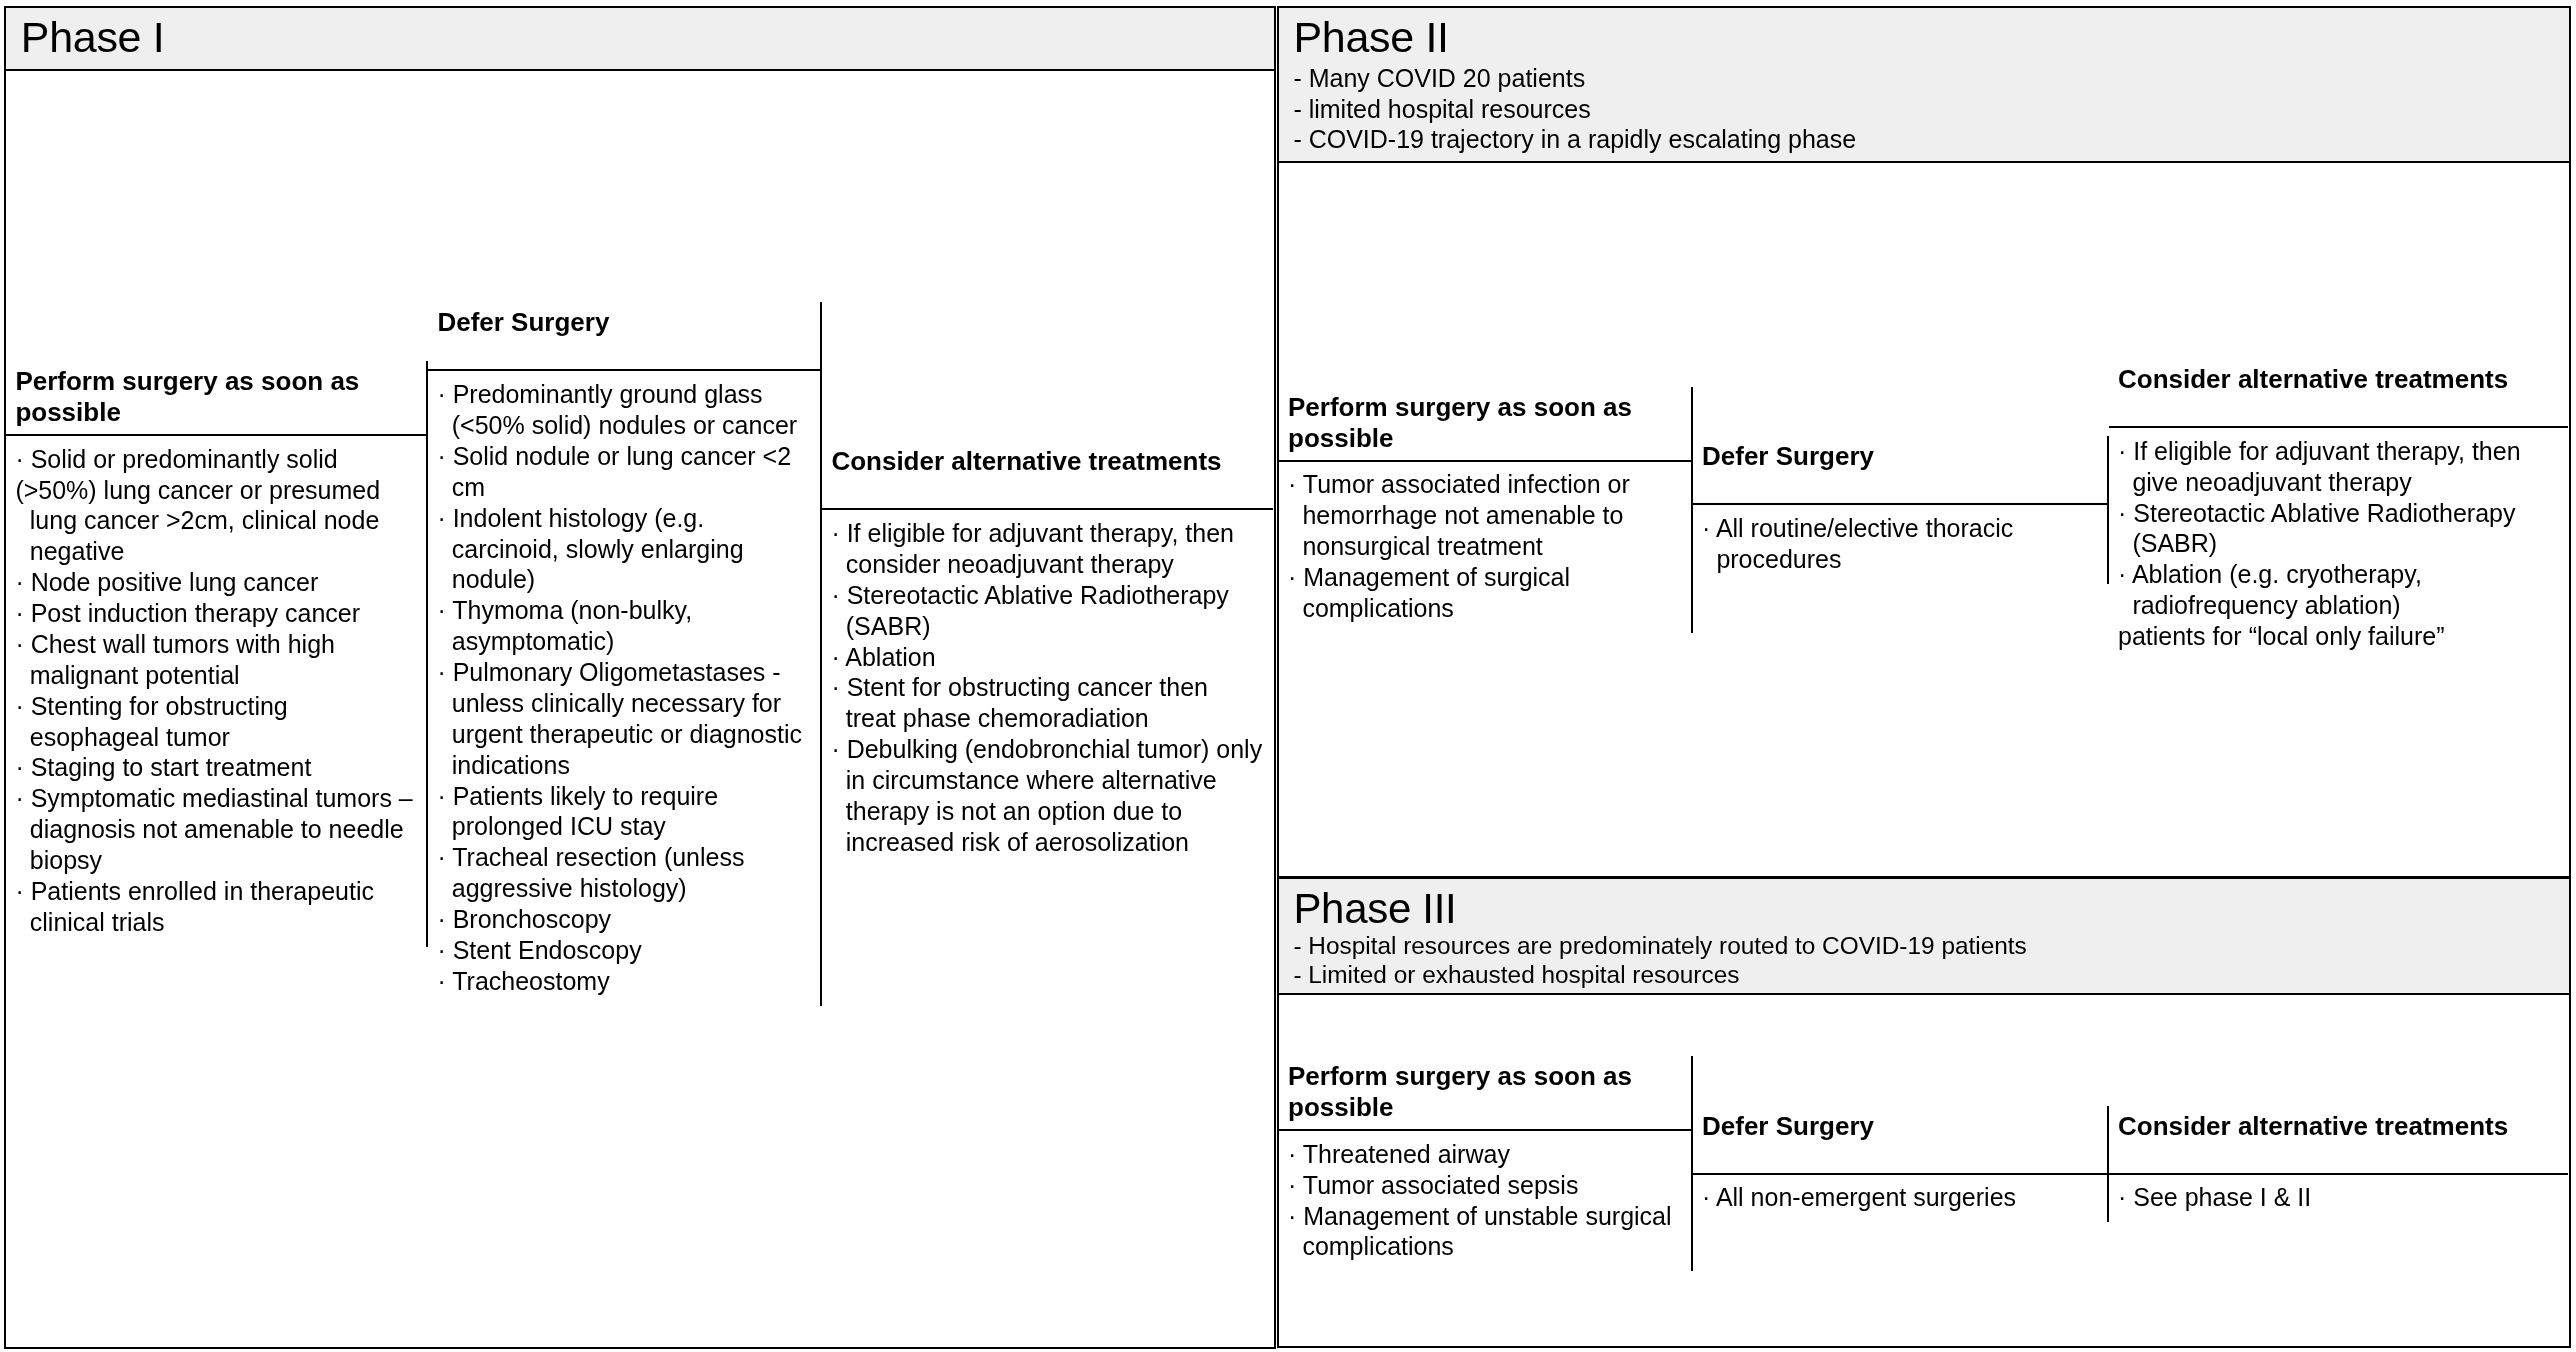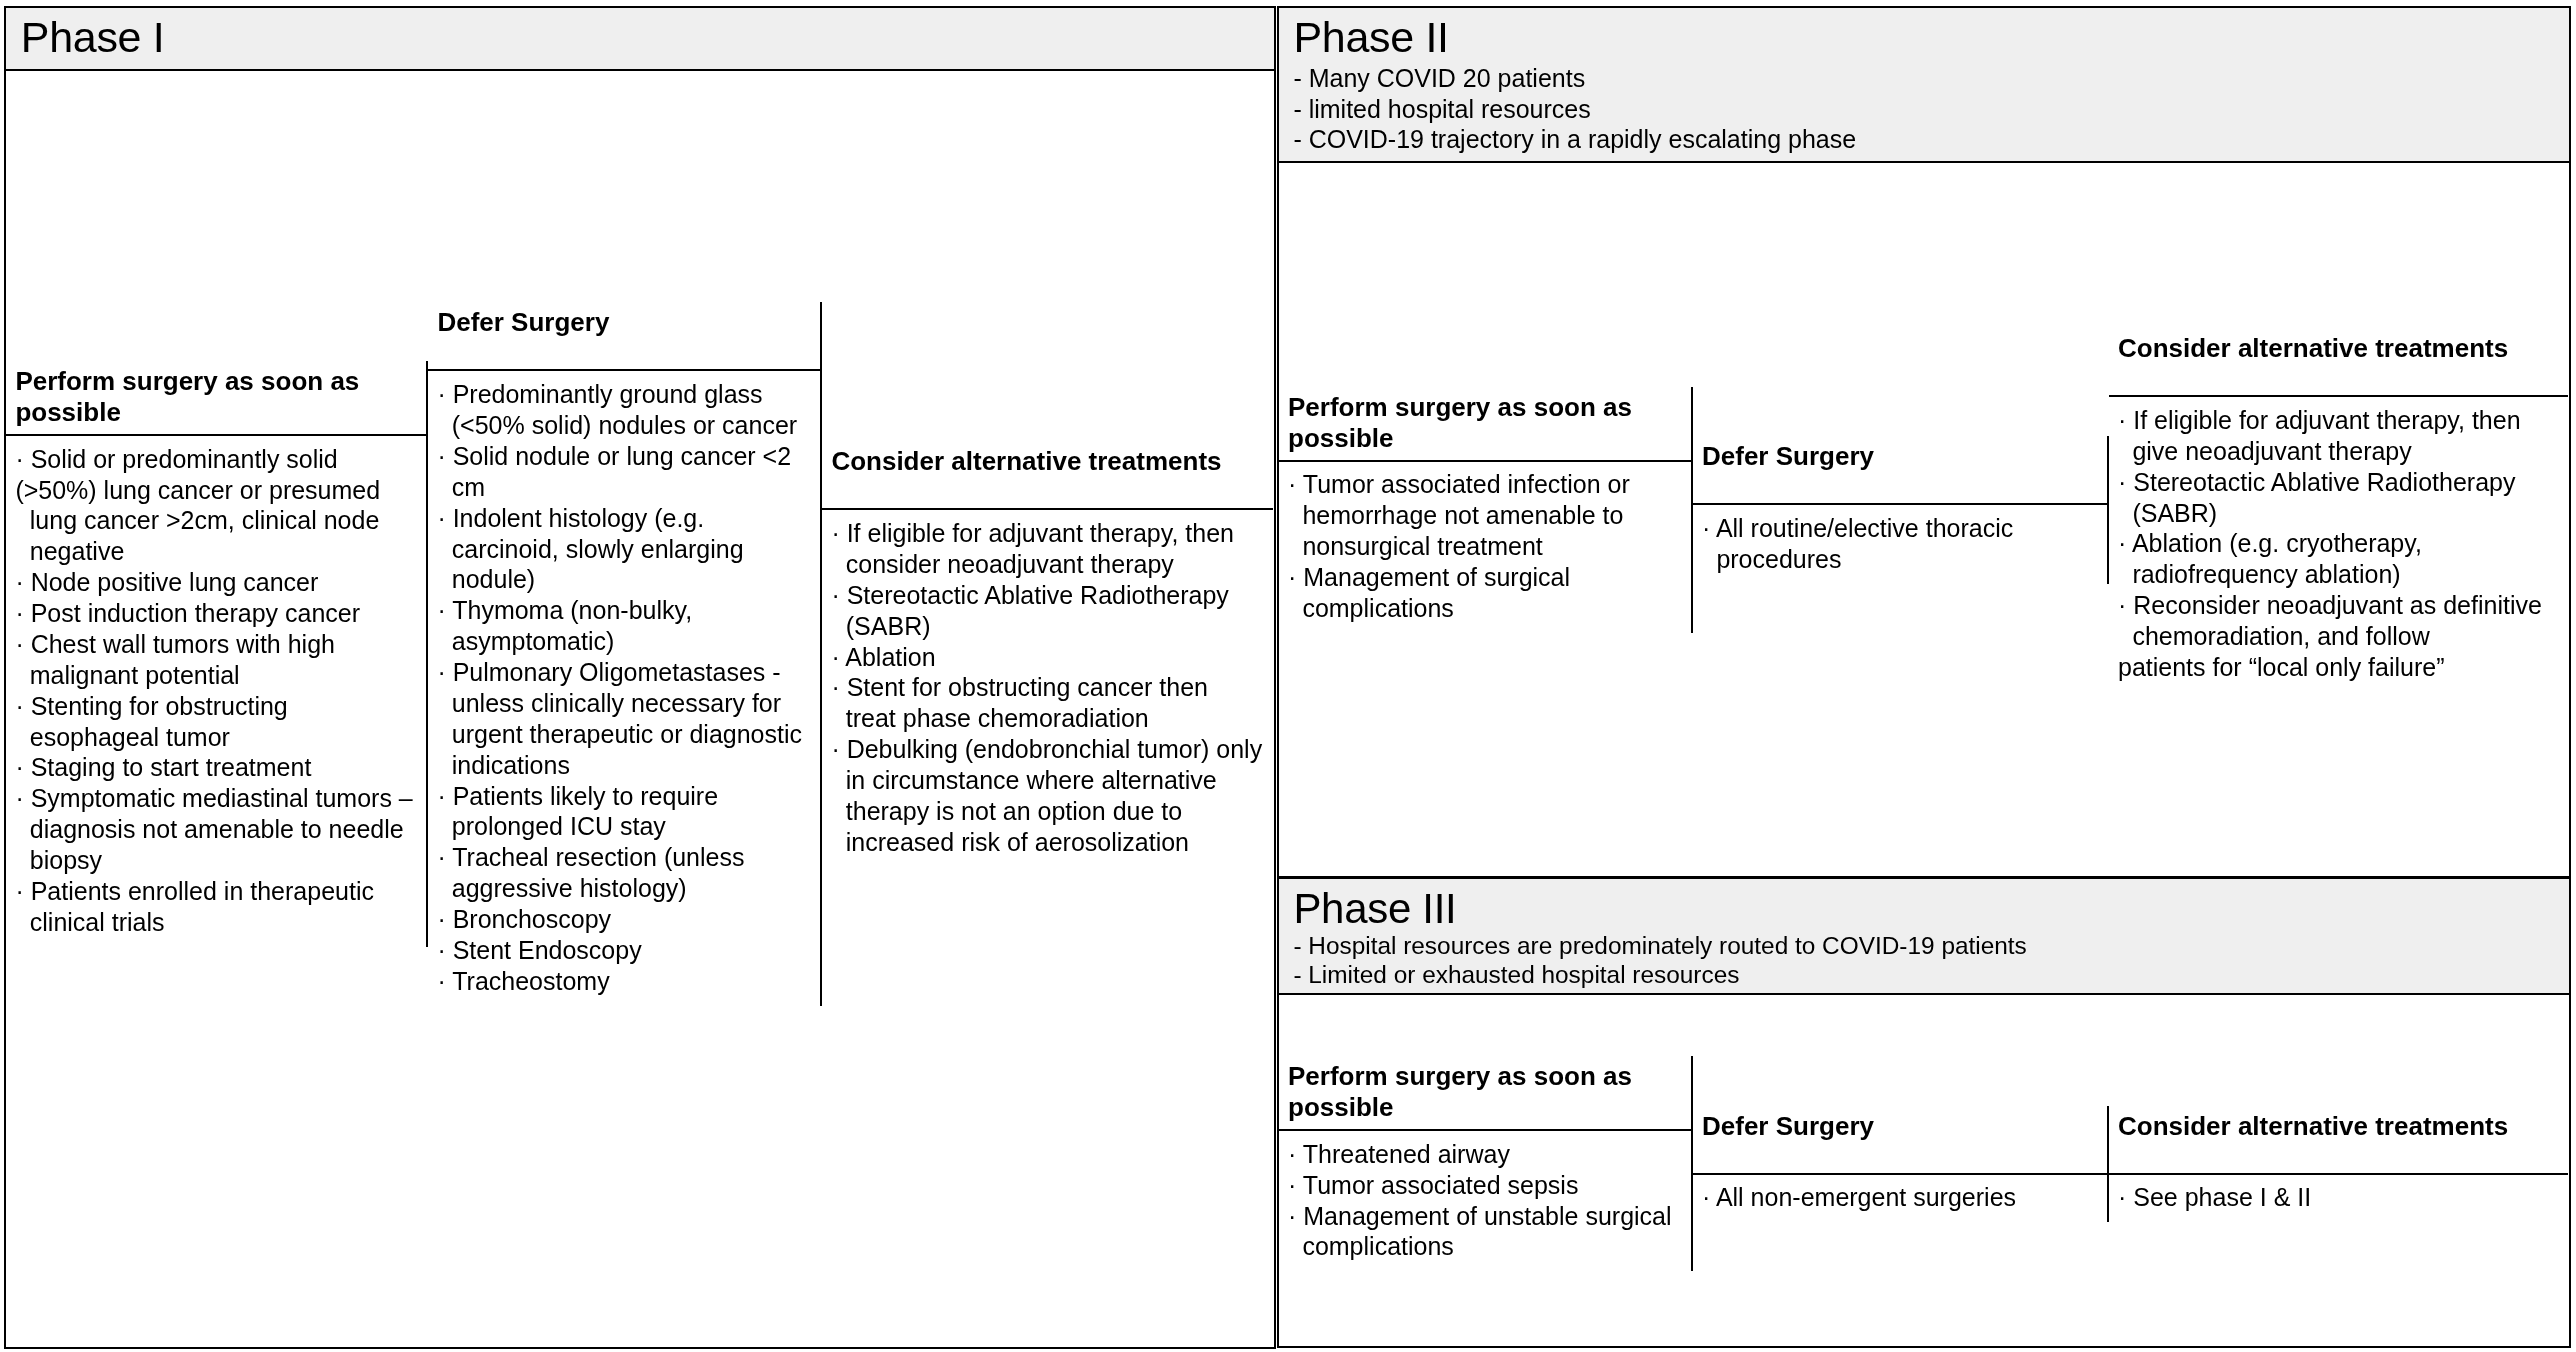--- a/index.html
+++ b/index.html
@@ -227,21 +227,20 @@
         </div>
       </div>
 
       <div class="col c3">
         <div class="col-head">Consider alternative treatments</div>
         <div class="col-body">
           <ul>
             <li>· If eligible for adjuvant therapy, then give neoadjuvant therapy</li>
             <li>· Stereotactic Ablative Radiotherapy (SABR)</li>
             <li>· Ablation (e.g. cryotherapy, radiofrequency ablation)</li>
-            <li>· Reconsider neoadjuvant as definitive chemoradiation, and follow</li>
             <li>patients for “local only failure”</li>
           </ul>
         </div>
       </div>
 
     </div>
   </div>
 
   <div class="phase-block" id="phase-3">
     <div class="phase-banner">

